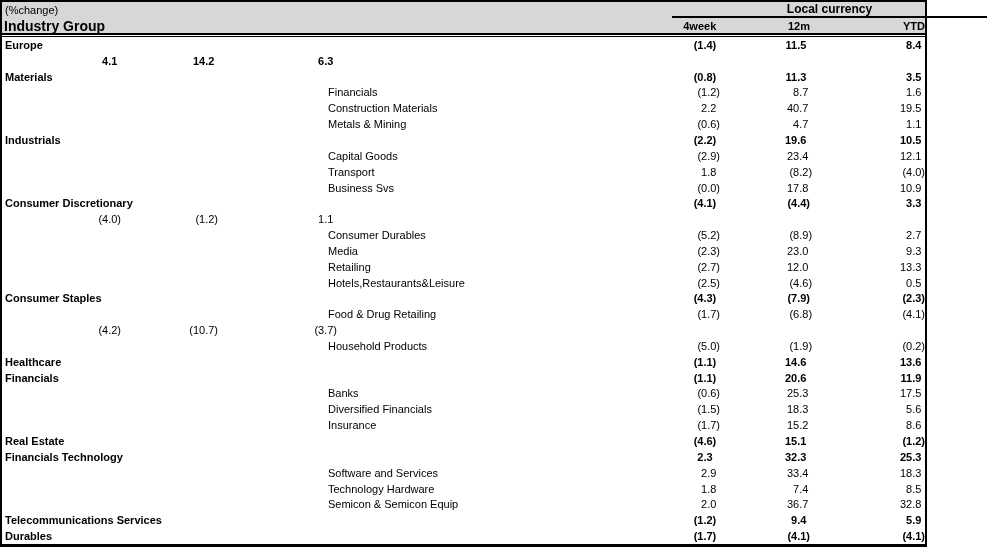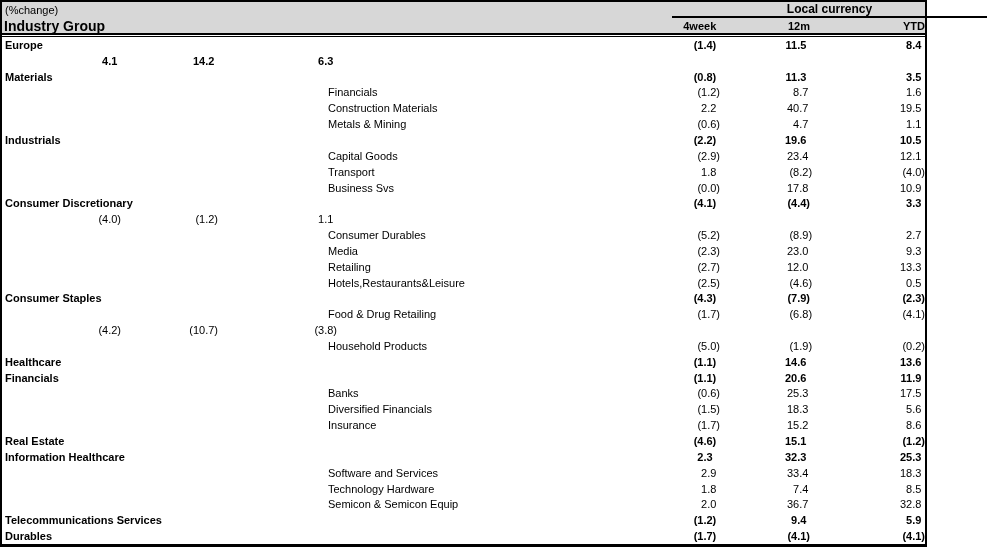--- a/index.html
+++ b/index.html
@@ -178,21 +178,21 @@
       </div>
       <div class="row sub">
         <div class="lbl sub">Food &amp; Drug Retailing</div>
         <div class="v v1">(1.7)</div>
         <div class="v v2">(6.8)</div>
         <div class="v v3">(4.1)</div>
       </div>
       <div class="row sub">
         <div class="v v1">(4.2)</div>
         <div class="v v2">(10.7)</div>
-        <div class="v v3">(3.8)</div>
+        <div class="v v3">(3.7)</div>
       </div>
       <div class="row sub">
         <div class="lbl sub">Household Products</div>
         <div class="v v1">(5.0)</div>
         <div class="v v2">(1.9)</div>
         <div class="v v3">(0.2)</div>
       </div>
       <div class="row main">
         <div class="lbl main">Healthcare</div>
         <div class="v v1">(1.1)</div>
@@ -223,21 +223,21 @@
         <div class="v v2">15.2<span class="ph">)</span></div>
         <div class="v v3">8.6<span class="ph">)</span></div>
       </div>
       <div class="row main">
         <div class="lbl main">Real Estate</div>
         <div class="v v1">(4.6)</div>
         <div class="v v2">15.1<span class="ph">)</span></div>
         <div class="v v3">(1.2)</div>
       </div>
       <div class="row main">
-        <div class="lbl main">Information Healthcare</div>
+        <div class="lbl main">Financials Technology</div>
         <div class="v v1">2.3<span class="ph">)</span></div>
         <div class="v v2">32.3<span class="ph">)</span></div>
         <div class="v v3">25.3<span class="ph">)</span></div>
       </div>
       <div class="row sub">
         <div class="lbl sub">Software and Services</div>
         <div class="v v1">2.9<span class="ph">)</span></div>
         <div class="v v2">33.4<span class="ph">)</span></div>
         <div class="v v3">18.3<span class="ph">)</span></div>
       </div>

